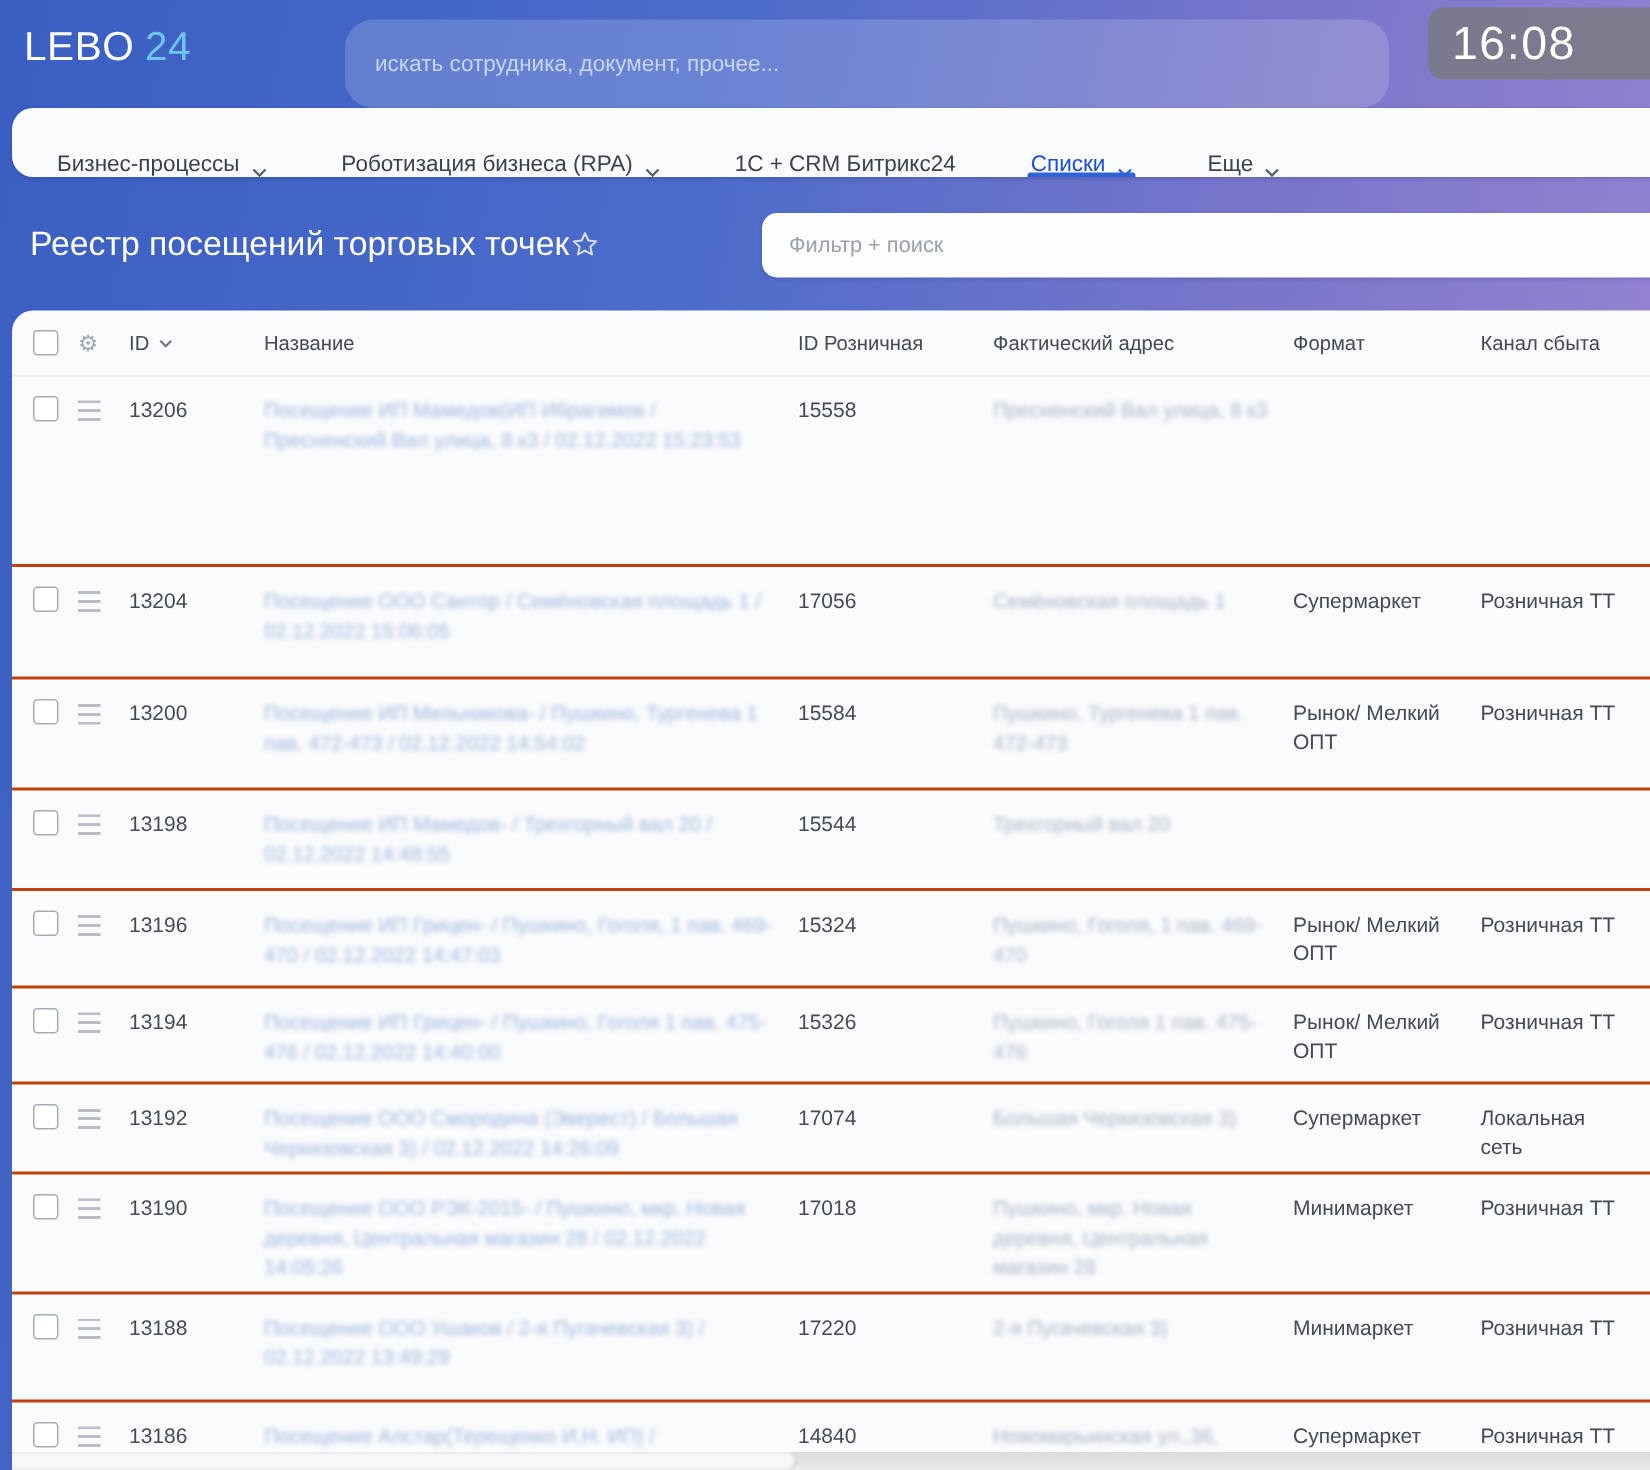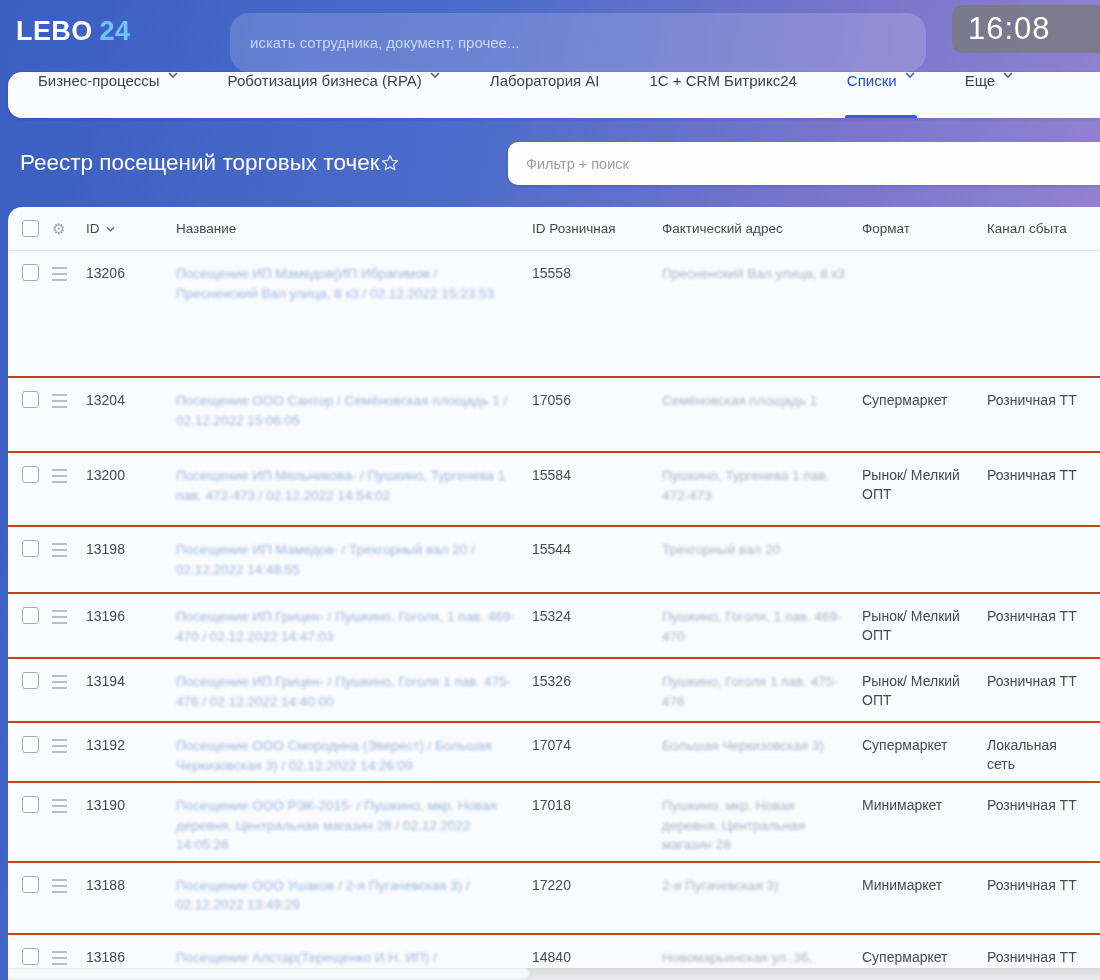--- a/index.html
+++ b/index.html
@@ -2,31 +2,31 @@
 <html><head>
 <meta charset="utf-8">
 <style>
   html,body{margin:0;padding:0}
   body{
     width:1100px;height:980px;overflow:hidden;position:relative;
     background:linear-gradient(102deg,#3a5ec2 0%,#4c6cca 38%,#7b76cb 68%,#a189d4 100%);
     font-family:"Liberation Sans",sans-serif;
   }
   
-  .logo{position:absolute;left:16px;top:16px;font-size:27px;font-weight:bold;color:#fff;letter-spacing:.4px;cursor:pointer}
+  .logo{position:absolute;left:16px;top:16px;font-size:27px;font-weight:normal;color:#fff;letter-spacing:.4px;cursor:pointer}
   .logo .accent{color:#6fc6f3;margin-left:7px}
   .global-search{position:absolute;left:230px;top:13px;width:656px;height:37px;border-radius:19px;
     background:rgba(255,255,255,.17);border:none;outline:none;padding:11px 20px;color:#eef3ff;font-size:15px}
   .global-search::placeholder{color:rgba(225,234,255,.8)}
   .clock{position:absolute;right:-16px;top:5px;width:148px;height:48px;background:rgba(122,121,131,.85);
     border-radius:10px;color:#fff;font-size:31px;display:flex;align-items:center;padding-left:16px;letter-spacing:1px}
   
   .navbar{position:absolute;left:8px;top:72px;width:1100px;height:46px;background:#fafbfc;
     border-radius:14px 0 0 14px;display:flex;align-items:stretch;padding-left:30px;gap:50px;box-shadow:0 1px 3px rgba(20,30,80,.18)}
-  .nav-item{display:flex;align-items:flex-start;gap:8px;font-size:15px;color:#3b424b;font-weight:500;
+  .nav-item{display:flex;align-items:flex-end;gap:8px;font-size:15px;color:#3b424b;font-weight:500;
     position:relative;cursor:pointer;white-space:nowrap}
   .nav-item svg{stroke:#5a616b}
   .nav-item.active{color:#1d4ed8}
   .nav-item.active svg{stroke:#2e63d9}
   .nav-item.active::after{content:"";position:absolute;left:-2px;right:-2px;bottom:0;height:3px;background:#2e63d9;border-radius:2px 2px 0 0}
   
   .page-title{position:absolute;left:20px;top:150px;font-size:22.5px;color:#fff;display:flex;align-items:center;font-weight:400}
   .filter-input{position:absolute;left:508px;top:142px;width:566px;height:43px;border-radius:10px;border:none;outline:none;
     background:#fdfdfe;padding:0 18px;font-size:14.5px;color:#333;box-shadow:0 1px 3px rgba(20,30,80,.2)}
   .filter-input::placeholder{color:#9aa1ab}
@@ -79,24 +79,20 @@
         <path d="M1 1l4 4 4-4"></path>
       </svg>
   </div>
     <div class="nav-item">
     <span>Роботизация бизнеса (RPA)</span>
     <svg width="10" height="6" viewBox="0 0 10 6" fill="none" stroke-width="1.6">
         <path d="M1 1l4 4 4-4"></path>
       </svg>
   </div>
     <div class="nav-item">
-    <span>Лаборатория AI</span>
-
-  </div>
-    <div class="nav-item">
     <span>1С + CRM Битрикс24</span>
 
   </div>
     <div class="nav-item active">
     <span>Списки</span>
     <svg width="10" height="6" viewBox="0 0 10 6" fill="none" stroke-width="1.6">
         <path d="M1 1l4 4 4-4"></path>
       </svg>
   </div>
     <div class="nav-item">

